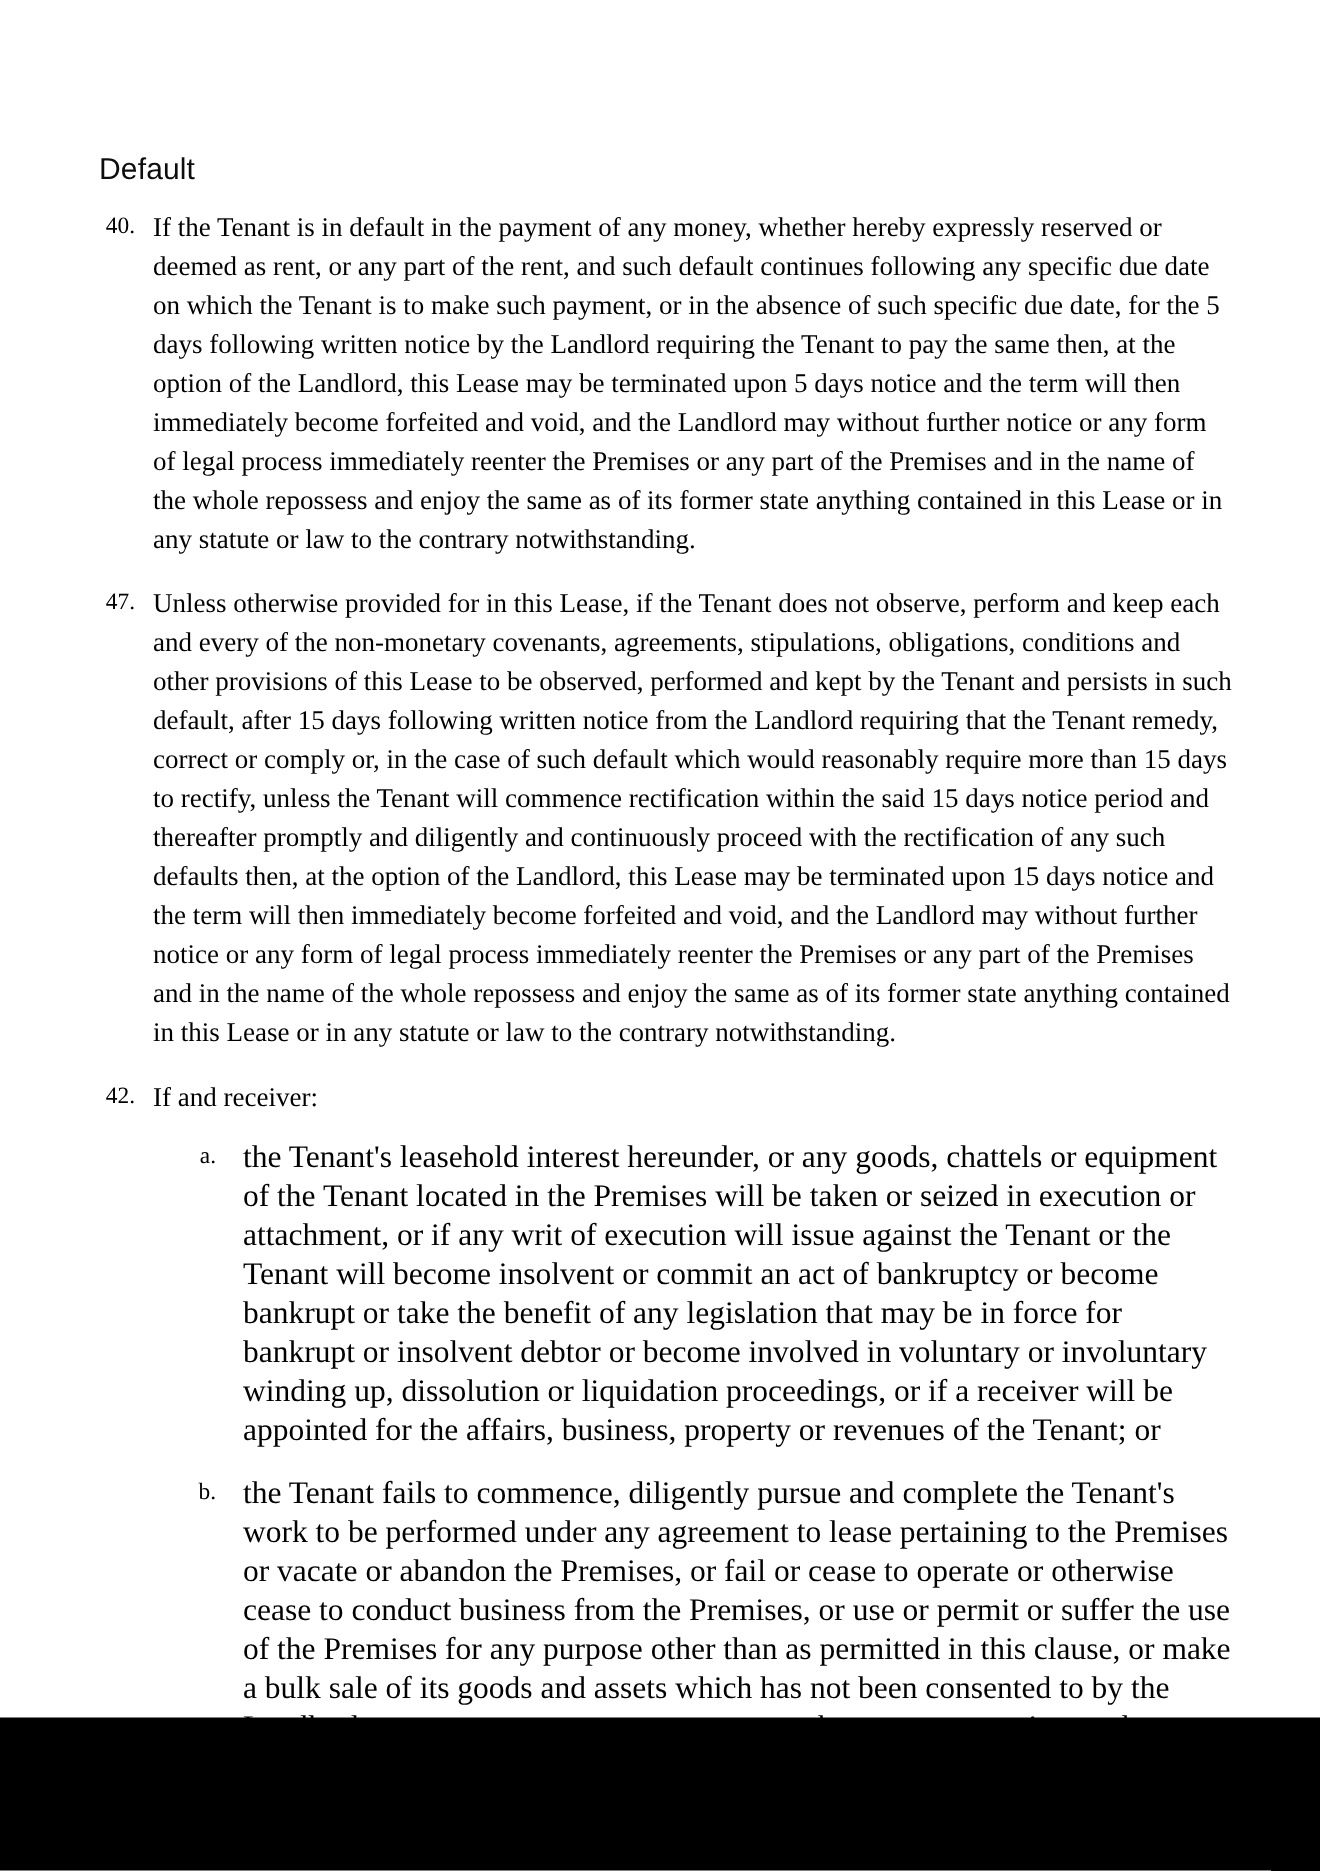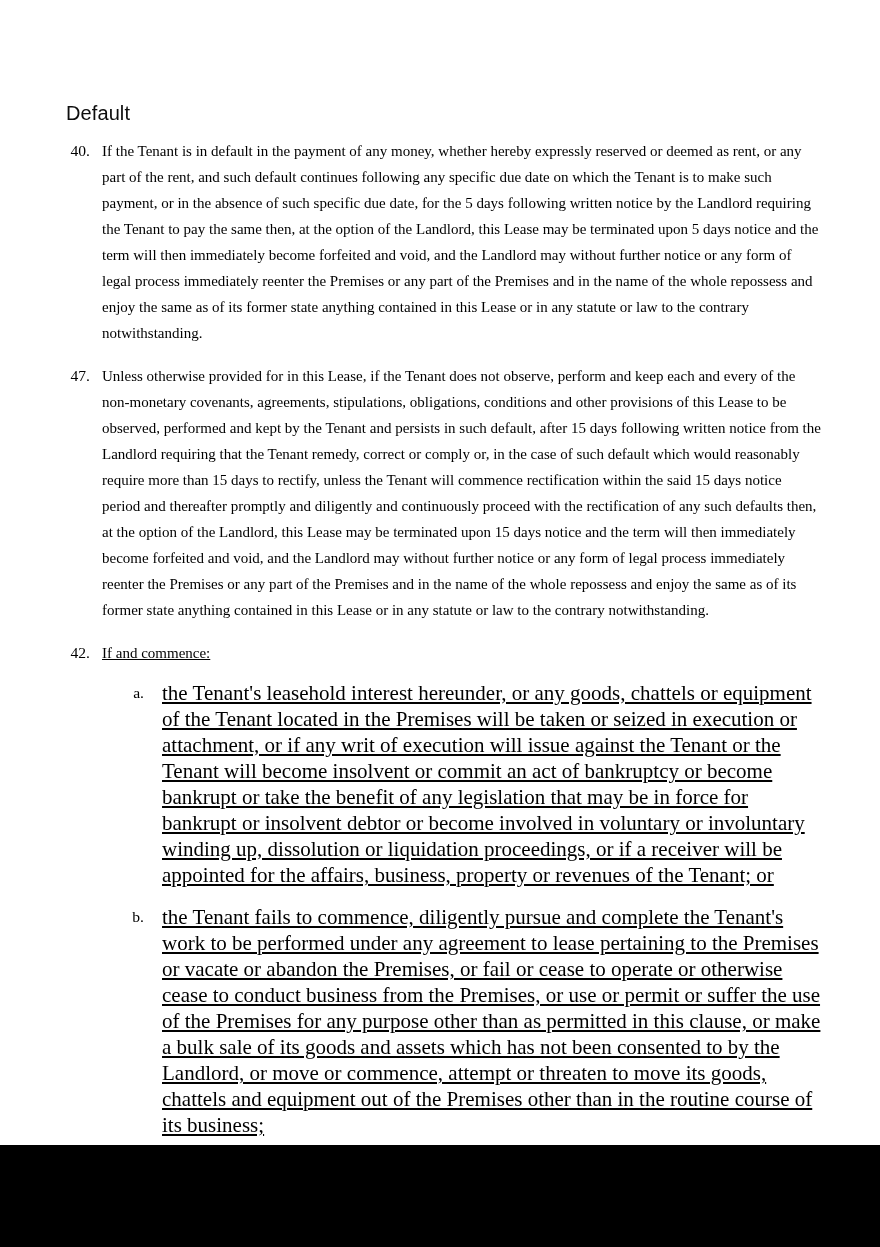--- a/index.html
+++ b/index.html
@@ -52,36 +52,35 @@
   li.clause {
     position: relative;
     padding-left: 36px;
     margin-bottom: 17px;
     font-size: 15.6px;
     line-height: 26px;
     text-align: left;
   }
   li.clause:last-child {
     margin-bottom: 0;
-    text-decoration: underline;
   }
 
   .clause-marker {
     position: absolute;
     left: 0;
     top: 0;
     width: 24px;
     text-align: right;
     font-size: 15.6px;
     line-height: 26px;
   }
 
   .clause-text {
     display: block;
-    font-size: 15px;
+    font-size: 18px;
     line-height: 26px;
   }
 
   ol.sub-list {
     list-style: none;
     margin: 14px 0 0 0;
     padding: 0;
   }
 
   li.sub-clause {
@@ -136,21 +135,21 @@
         <span class="clause-text">If the Tenant is in default in the payment of any money, whether hereby expressly reserved or deemed as rent, or any part of the rent, and such default continues following any specific due date on which the Tenant is to make such payment, or in the absence of such specific due date, for the 5 days following written notice by the Landlord requiring the Tenant to pay the same then, at the option of the Landlord, this Lease may be terminated upon 5 days notice and the term will then immediately become forfeited and void, and the Landlord may without further notice or any form of legal process immediately reenter the Premises or any part of the Premises and in the name of the whole repossess and enjoy the same as of its former state anything contained in this Lease or in any statute or law to the contrary notwithstanding.</span>
       </li>
 
       <li class="clause">
         <span class="clause-marker">47.</span>
         <span class="clause-text">Unless otherwise provided for in this Lease, if the Tenant does not observe, perform and keep each and every of the non-monetary covenants, agreements, stipulations, obligations, conditions and other provisions of this Lease to be observed, performed and kept by the Tenant and persists in such default, after 15 days following written notice from the Landlord requiring that the Tenant remedy, correct or comply or, in the case of such default which would reasonably require more than 15 days to rectify, unless the Tenant will commence rectification within the said 15 days notice period and thereafter promptly and diligently and continuously proceed with the rectification of any such defaults then, at the option of the Landlord, this Lease may be terminated upon 15 days notice and the term will then immediately become forfeited and void, and the Landlord may without further notice or any form of legal process immediately reenter the Premises or any part of the Premises and in the name of the whole repossess and enjoy the same as of its former state anything contained in this Lease or in any statute or law to the contrary notwithstanding.</span>
       </li>
 
       <li class="clause">
         <span class="clause-marker">42.</span>
-        <span class="clause-text">If and commence:</span>
+        <span class="clause-text">If and receiver:</span>
 
         <ol class="sub-list">
           <li class="sub-clause">
             <span class="sub-marker">a.</span>
             <span class="sub-text">the Tenant's leasehold interest hereunder, or any goods, chattels or equipment of the Tenant located in the Premises will be taken or seized in execution or attachment, or if any writ of execution will issue against the Tenant or the Tenant will become insolvent or commit an act of bankruptcy or become bankrupt or take the benefit of any legislation that may be in force for bankrupt or insolvent debtor or become involved in voluntary or involuntary winding up, dissolution or liquidation proceedings, or if a receiver will be appointed for the affairs, business, property or revenues of the Tenant; or</span>
           </li>
           <li class="sub-clause">
             <span class="sub-marker">b.</span>
             <span class="sub-text">the Tenant fails to commence, diligently pursue and complete the Tenant's work to be performed under any agreement to lease pertaining to the Premises or vacate or abandon the Premises, or fail or cease to operate or otherwise cease to conduct business from the Premises, or use or permit or suffer the use of the Premises for any purpose other than as permitted in this clause, or make a bulk sale of its goods and assets which has not been consented to by the Landlord, or move or commence, attempt or threaten to move its goods, chattels and equipment out of the Premises other than in the routine course of its business;</span>
           </li>

